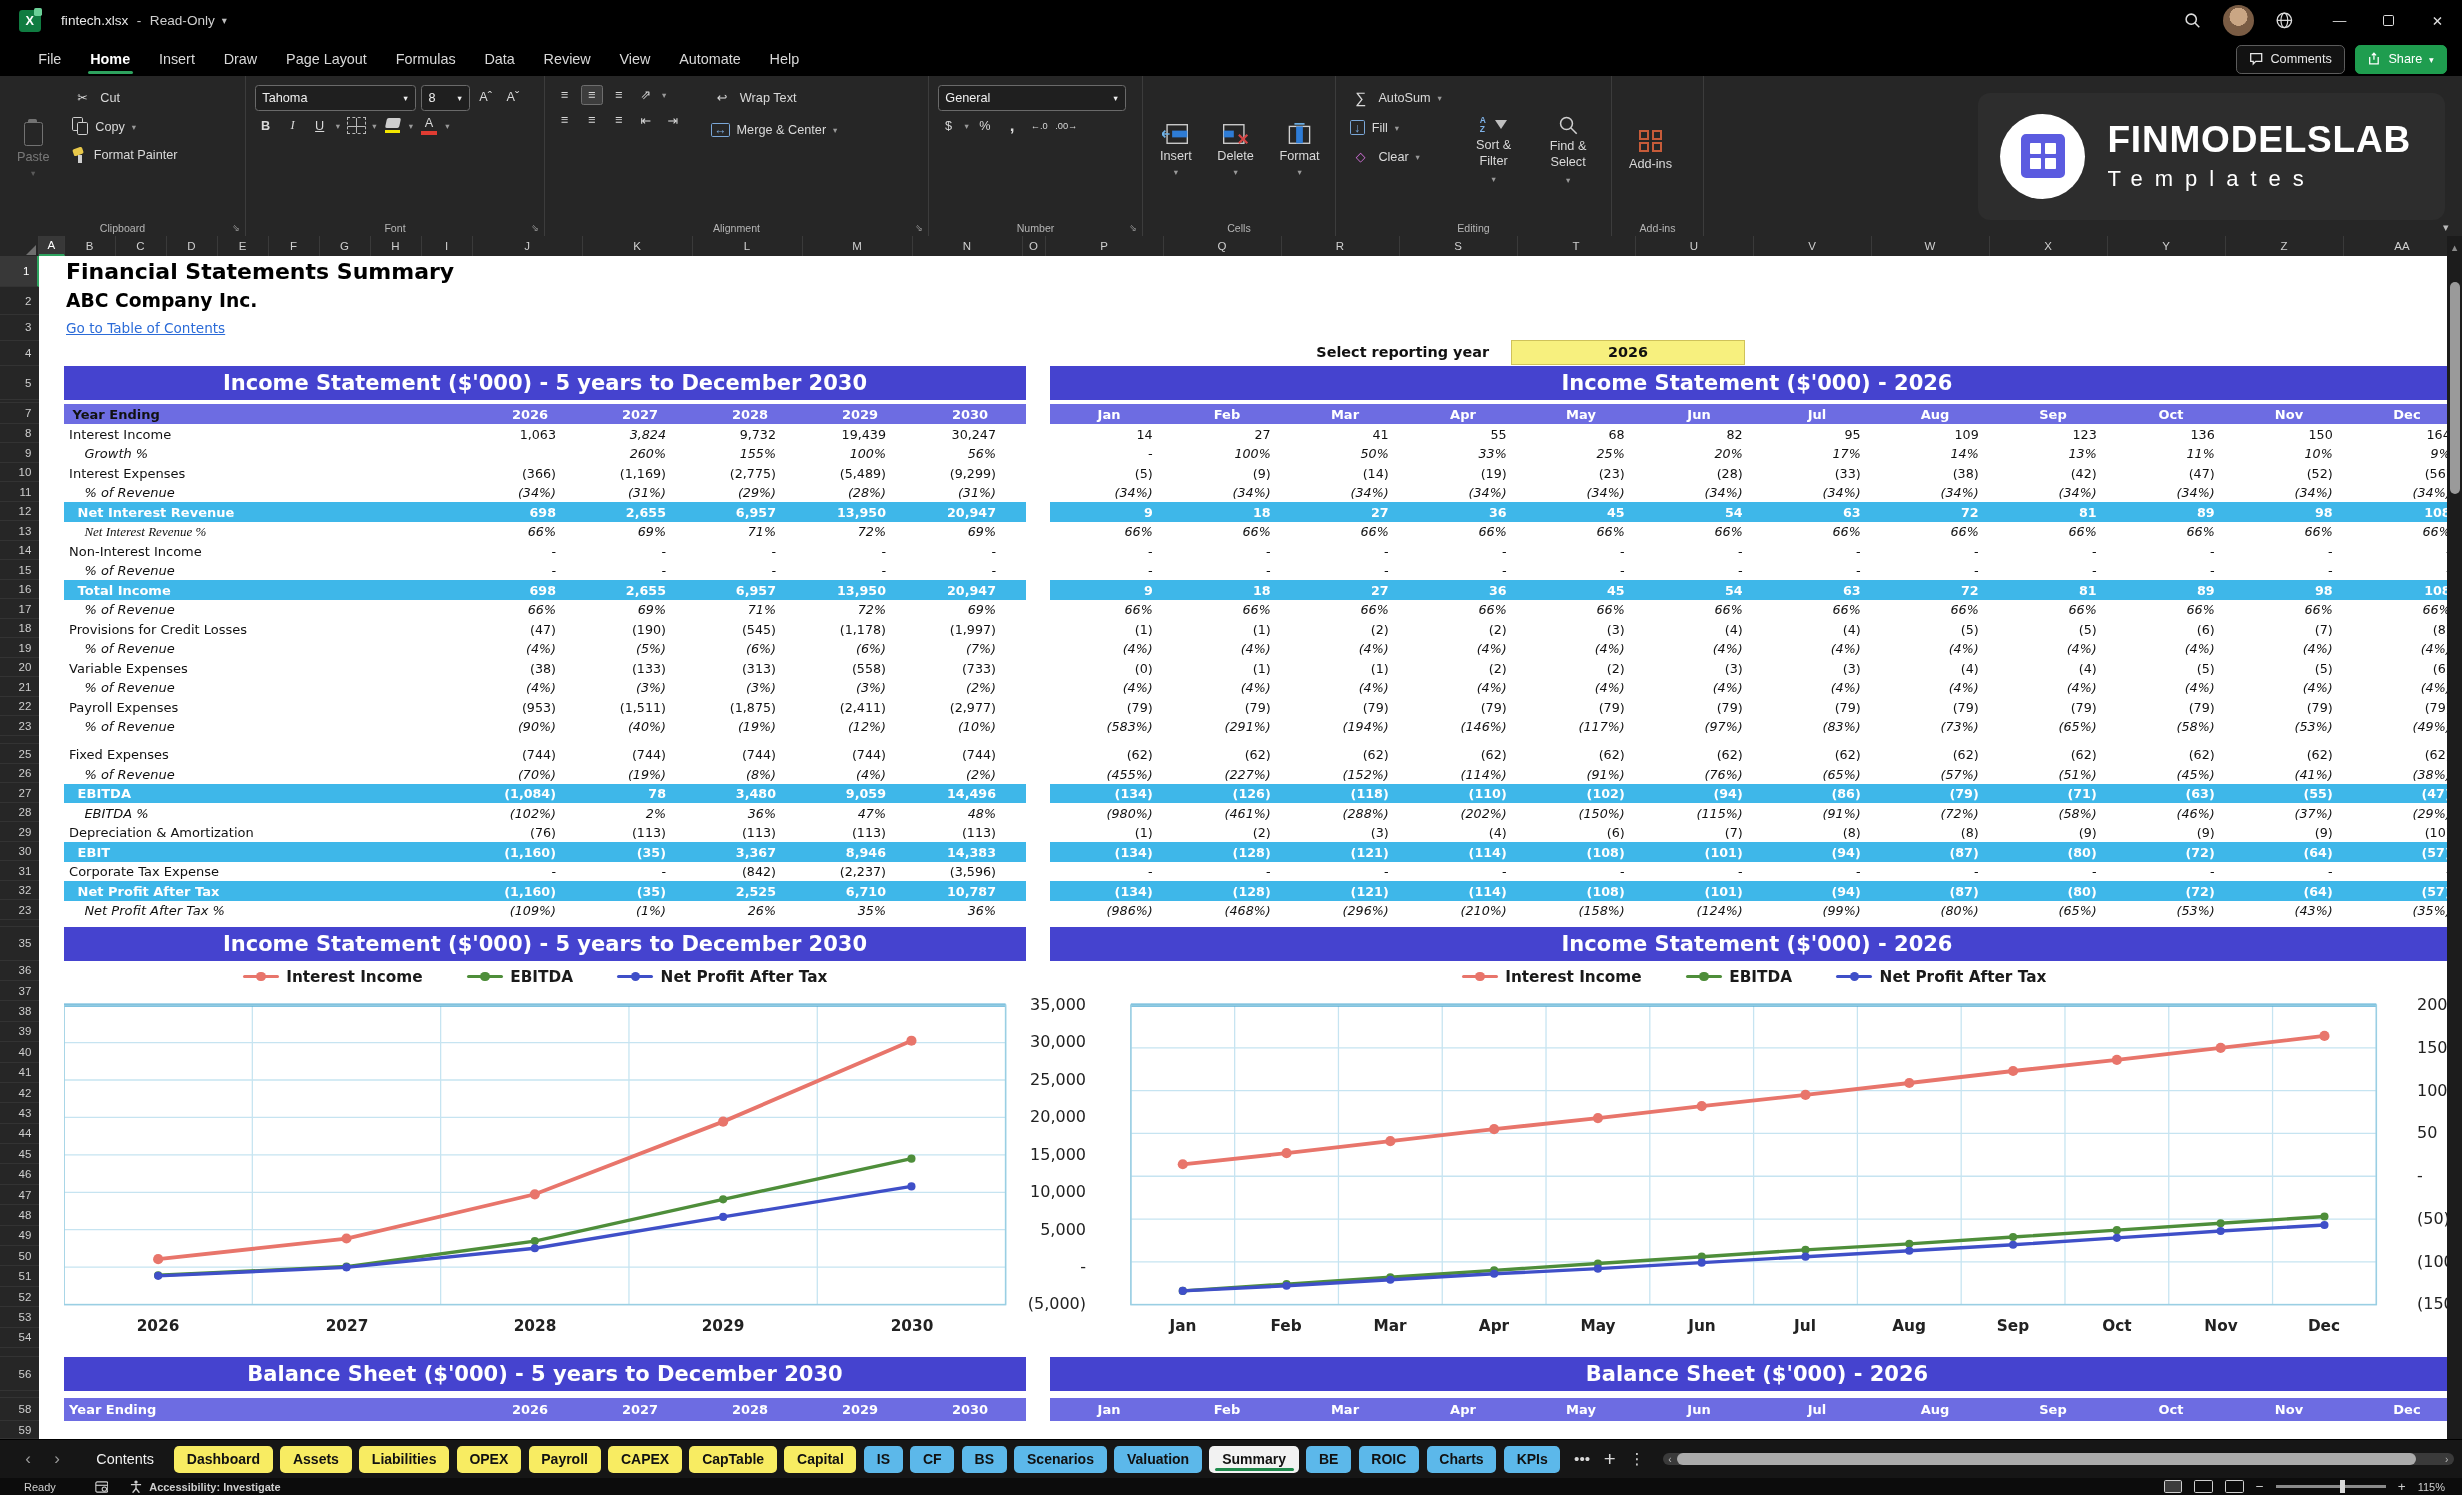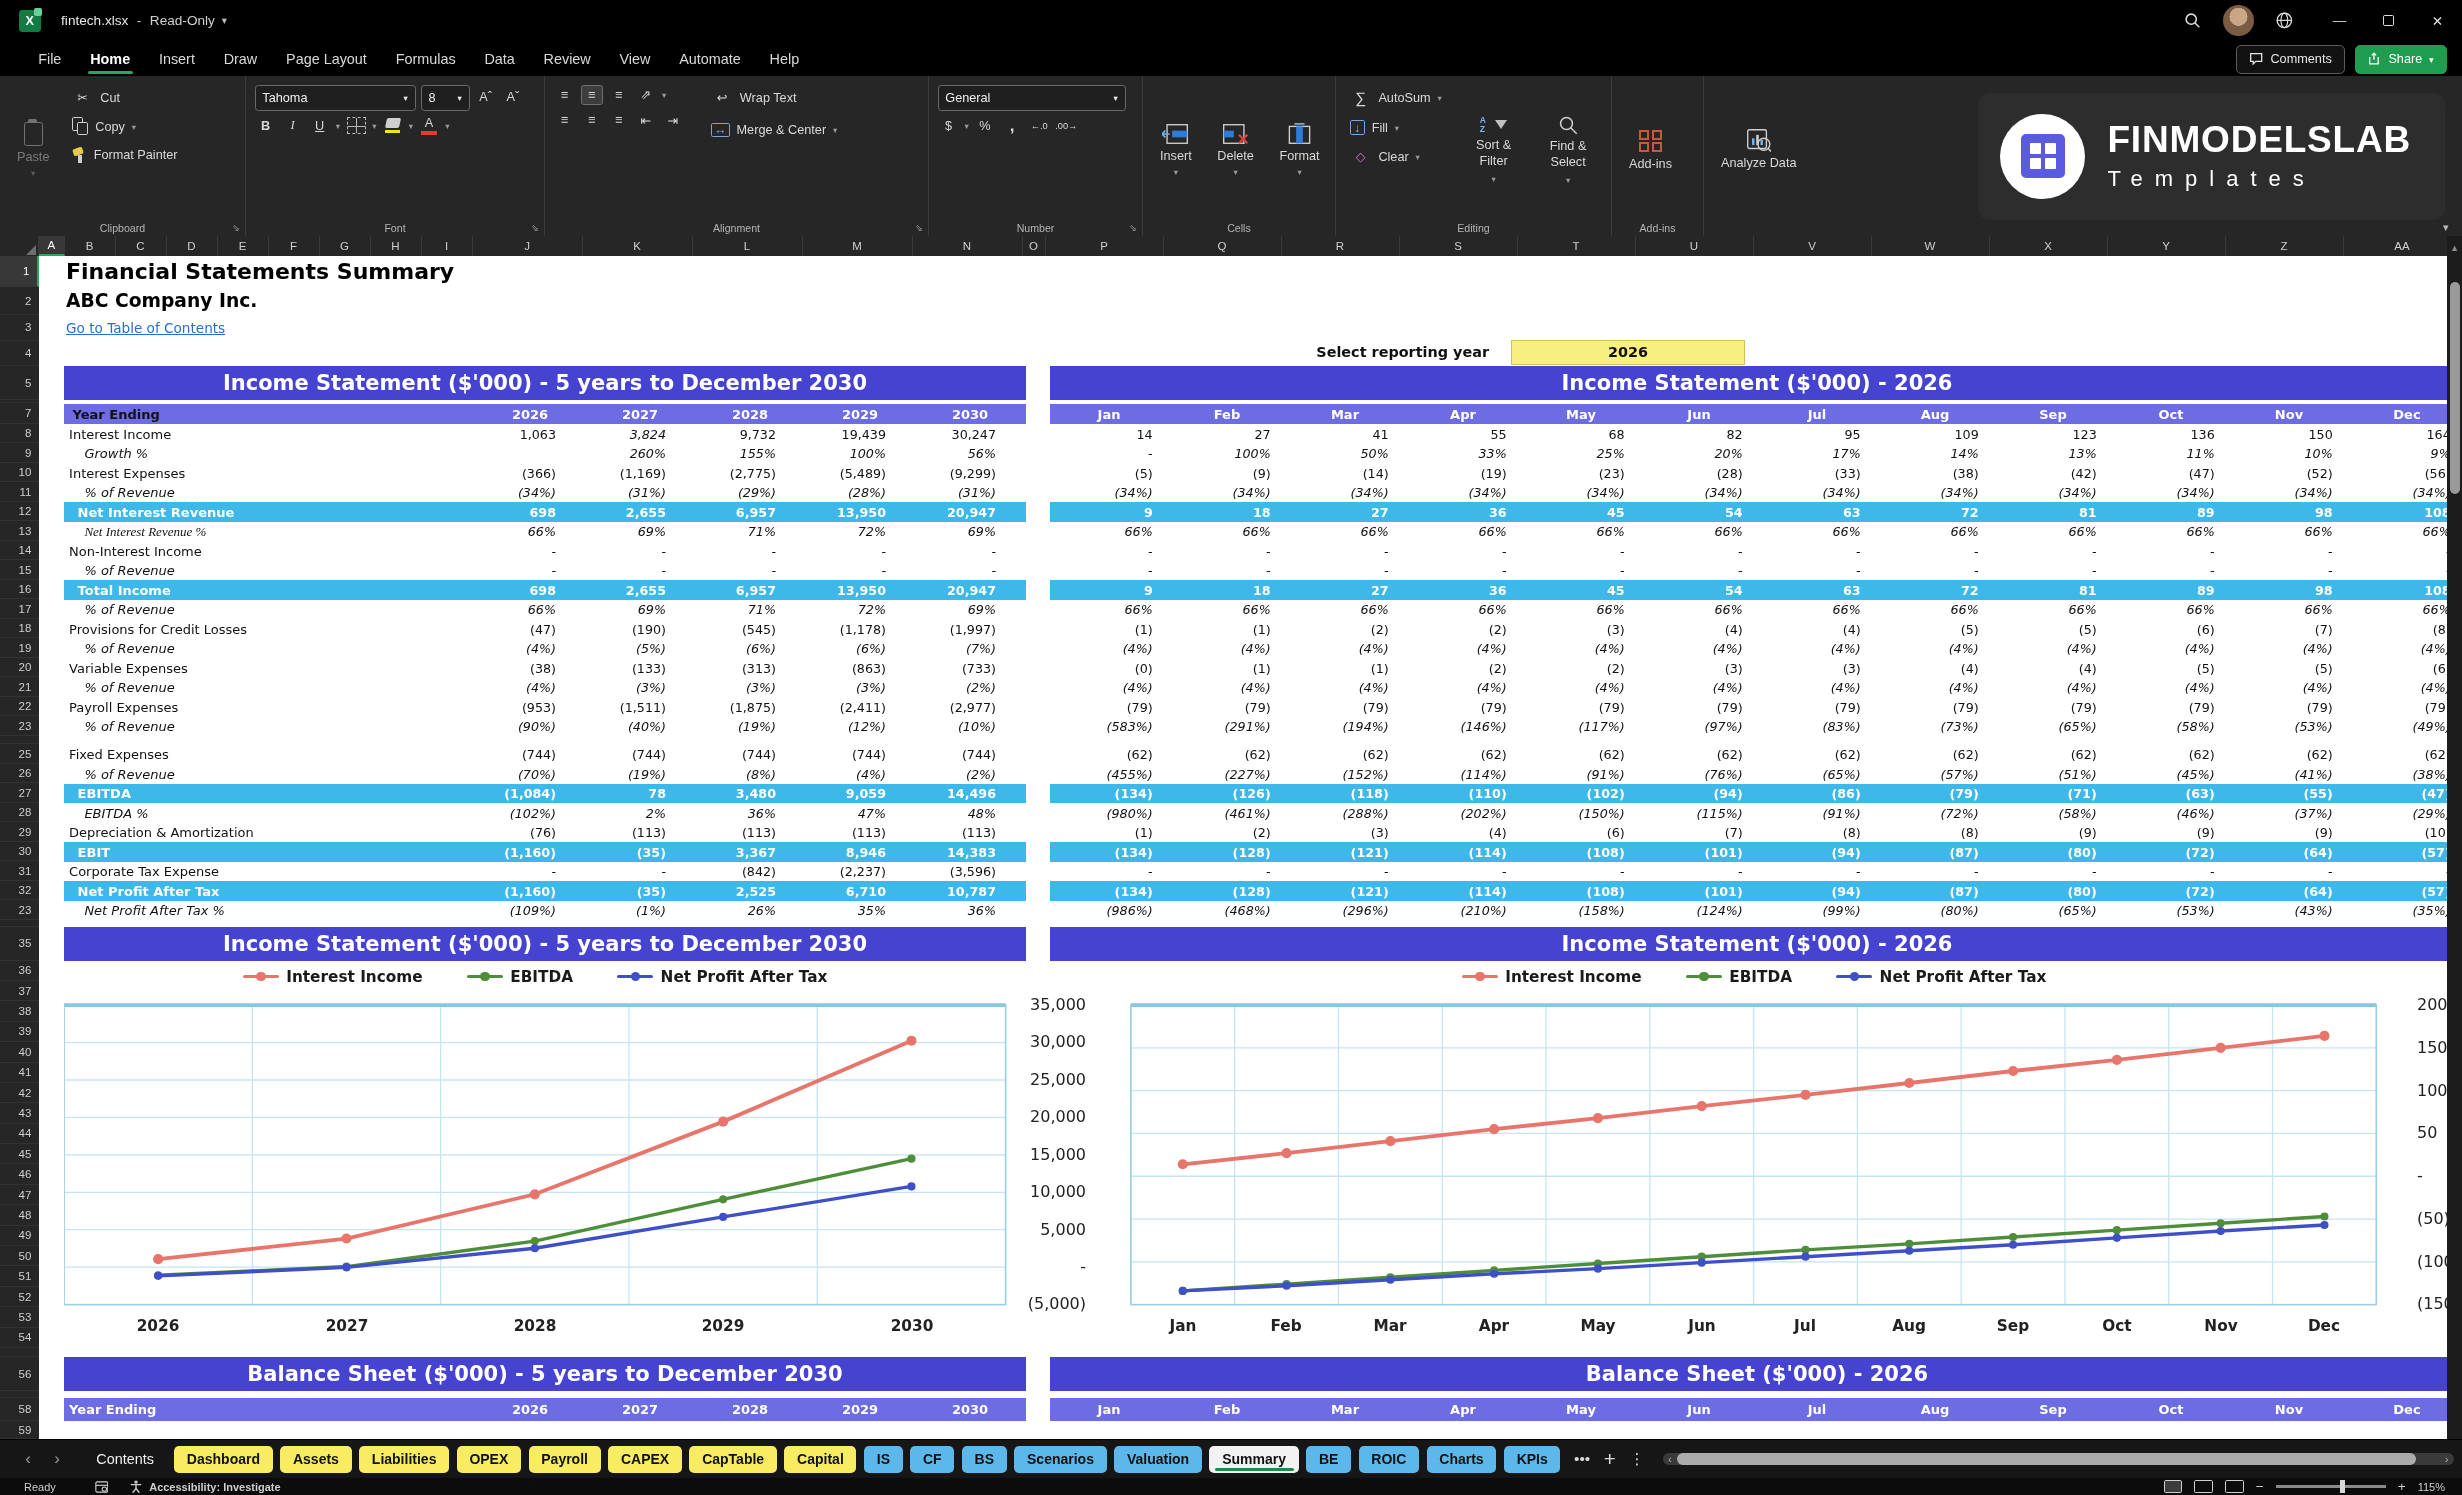--- a/index.html
+++ b/index.html
@@ -397,33 +397,20 @@
           <i></i>
           <i></i>
           <i></i>
           <i></i>
         </span>
       <span>Add-ins</span>
     </div>
     <div class="rg-label">Add-ins</div>
   </div>
 
-  <div class="rgroup" style="width:115px;border-right:none">
-    <div class="rbtn-big">
-      <svg width="25.5" height="24" viewBox="0 0 30 28">
-          <rect x="2" y="2" width="22" height="22" rx="2" fill="none" stroke="#cfcfcf" stroke-width="1.6"></rect>
-          <rect x="7" y="12" width="3" height="8" fill="#6FB2E8"></rect>
-          <rect x="12" y="8" width="3" height="12" fill="#cfcfcf"></rect>
-          <rect x="17" y="14" width="3" height="6" fill="#6FB2E8"></rect>
-          <circle cx="21" cy="19" r="7" fill="none" stroke="#cfcfcf" stroke-width="1.6"></circle>
-          <line x1="26" y1="24" x2="30" y2="28" stroke="#cfcfcf" stroke-width="1.8"></line>
-        </svg>
-      <span class="two-line">Analyze Data</span>
-    </div>
-  </div>
 
   <div id="logo-panel">
     <div class="logo-circle">
         <div class="logo-grid">
           <i></i>
           <i></i>
           <i></i>
           <i></i>
         </div>
       </div>
@@ -641,21 +628,21 @@
         <div class="tcell tval" style="width: 110px;">(5%)</div>
         <div class="tcell tval" style="width: 110px;">(6%)</div>
         <div class="tcell tval" style="width: 110px;">(6%)</div>
         <div class="tcell tval" style="width: 110px;">(7%)</div>
       </div>
       <div class="trow plain" style="height: 19.5px;">
         <div class="tcell tlabel" style="width: 411px;">Variable Expenses</div>
         <div class="tcell tval" style="width: 110px;">(38)</div>
         <div class="tcell tval" style="width: 110px;">(133)</div>
         <div class="tcell tval" style="width: 110px;">(313)</div>
-        <div class="tcell tval" style="width: 110px;">(863)</div>
+        <div class="tcell tval" style="width: 110px;">(558)</div>
         <div class="tcell tval" style="width: 110px;">(733)</div>
       </div>
       <div class="trow pct" style="height: 19.5px;">
         <div class="tcell tlabel" style="width: 411px;">% of Revenue</div>
         <div class="tcell tval" style="width: 110px;">(4%)</div>
         <div class="tcell tval" style="width: 110px;">(3%)</div>
         <div class="tcell tval" style="width: 110px;">(3%)</div>
         <div class="tcell tval" style="width: 110px;">(3%)</div>
         <div class="tcell tval" style="width: 110px;">(2%)</div>
       </div>

